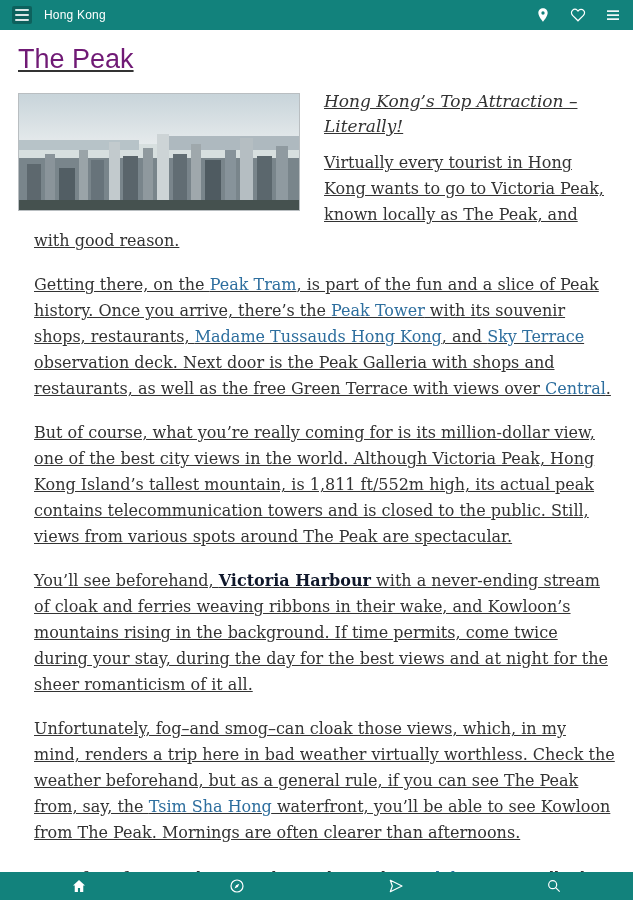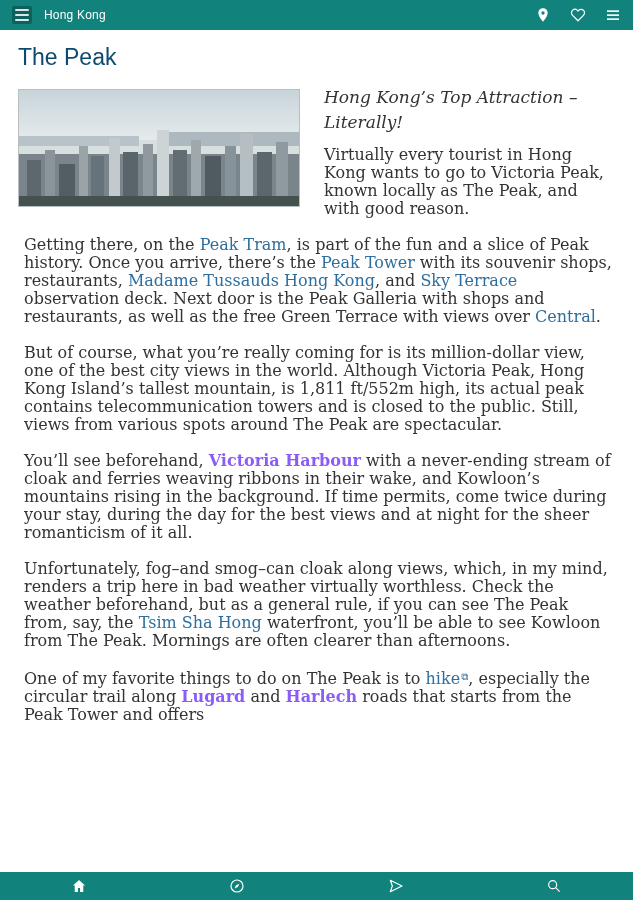--- a/index.html
+++ b/index.html
@@ -1,48 +1,48 @@
 <!DOCTYPE html>
 <html style="--accent: #12827C; --link: #2D6E9E; --text: #333333;"><head>
 <meta charset="utf-8">
 <style>
   :root{ --accent:#12827C; --link:#2D6E9E; --text:#333; }
   *{box-sizing:border-box;}
   html,body{margin:0;padding:0;}
   body{width:633px;height:900px;background:#fff;font-family:"DejaVu Serif",serif;color:var(--text);}
-  .page{position:relative;width:633px;height:900px;overflow:hidden;background:#fff;}
+  .page{position:relative;width:633px;height:900px;overflow:hidden;background:#fff;text-decoration:underline;}
 
   
   .appbar{position:absolute;top:0;left:0;right:0;height:30px;background:var(--accent);
           display:flex;align-items:center;padding:0 12px;z-index:10;}
   .hamburger{width:20px;height:18px;display:flex;flex-direction:column;justify-content:center;gap:3px;
              background:rgba(0,0,0,0.25);border-radius:2px;padding:3px;cursor:pointer;}
   .hamburger i{display:block;height:2px;background:rgba(255,255,255,0.85);border-radius:1px;}
   .appbar .title{color:#fff;font-family:"Liberation Sans",sans-serif;font-size:12px;margin-left:12px;flex:1;
                  letter-spacing:.2px;}
   .appbar .icons{display:flex;align-items:center;gap:19px;}
   .appbar svg{display:block;}
 
   
   .bottombar{position:absolute;bottom:0;left:0;right:0;height:28px;background:var(--accent);
              display:flex;align-items:center;z-index:10;}
   .bottombar .slot{flex:1;display:flex;justify-content:center;align-items:center;height:100%;cursor:pointer;}
 
   
   .content{padding:42px 18px 0 18px;}
-  h1{font-family:"Liberation Sans",sans-serif;font-weight:400;font-size:23px;color:#0c4a6e;
+  h1{font-family:"Liberation Sans",sans-serif;font-weight:400;font-size:27px;color:#701a75;
      margin:2px 0 14px 0;}
   .photo{float:left;width:282px;height:118px;border:1px solid #b9bec1;margin:4px 24px 8px 0;
          overflow:hidden;background:#cfd9de;cursor:pointer;}
   .photo svg{display:block;}
   .subtitle{font-style:italic;font-weight:400;font-size:17px;line-height:1.45;color:#333;
             margin:2px 0 12px 0;}
-  #article-body p{font-size:16px;line-height:18px;margin:0 0 18px 6px;color:var(--text);}
+  #article-body p{font-size:16px;line-height:26px;margin:0 0 18px 16px;color:var(--text);}
   #article-body a{color:var(--link);text-decoration:none;}
-  #article-body .b{font-weight:bold;color:#8b5cf6;}
+  #article-body .b{font-weight:bold;color:#0f172a;}
   .ext{font-size:10px;vertical-align:4px;margin-left:1px;font-family:"DejaVu Sans",sans-serif;}
 </style>
 </head>
 <body>
 
 <div class="page">
 
   <div class="appbar">
     <div class="hamburger">
         <i></i>
@@ -106,21 +106,21 @@
           <rect x="257" y="52" width="12" height="66" fill="#8f9aa0"></rect>
           <rect x="0" y="106" width="282" height="12" fill="#45514f"></rect>
         </svg>
       </div>
       <h2 class="subtitle">Hong Kong’s Top Attraction – Literally!</h2>
       <div id="article-body">
           <p><span>Virtually every tourist in Hong Kong wants to go to Victoria Peak, known locally as The Peak, and with good reason.</span></p>
           <p><span>Getting there, on the </span><a href="#">Peak Tram</a><span>, is part of the fun and a slice of Peak history. Once you arrive, there’s the </span><a href="#">Peak Tower</a><span> with its souvenir shops, restaurants, </span><a href="#">Madame Tussauds Hong Kong</a><span>, and </span><a href="#">Sky Terrace</a><span> observation deck. Next door is the Peak Galleria with shops and restaurants, as well as the free Green Terrace with views over </span><a href="#">Central</a><span>.</span></p>
           <p><span>But of course, what you’re really coming for is its million-dollar view, one of the best city views in the world. Although Victoria Peak, Hong Kong Island’s tallest mountain, is 1,811 ft/552m high, its actual peak contains telecommunication towers and is closed to the public. Still, views from various spots around The Peak are spectacular.</span></p>
           <p><span>You’ll see beforehand, </span><span class="b">Victoria Harbour</span><span> with a never-ending stream of cloak and ferries weaving ribbons in their wake, and Kowloon’s mountains rising in the background. If time permits, come twice during your stay, during the day for the best views and at night for the sheer romanticism of it all.</span></p>
-          <p><span>Unfortunately, fog–and smog–can cloak along views, which, in my mind, renders a trip here in bad weather virtually worthless. Check the weather beforehand, but as a general rule, if you can see The Peak from, say, the </span><a href="#">Tsim Sha Hong</a><span> waterfront, you’ll be able to see Kowloon from The Peak. Mornings are often clearer than afternoons.</span></p>
+          <p><span>Unfortunately, fog–and smog–can cloak those views, which, in my mind, renders a trip here in bad weather virtually worthless. Check the weather beforehand, but as a general rule, if you can see The Peak from, say, the </span><a href="#">Tsim Sha Hong</a><span> waterfront, you’ll be able to see Kowloon from The Peak. Mornings are often clearer than afternoons.</span></p>
           <p><span>One of my favorite things to do on The Peak is to </span><a href="#">hike<span class="ext">⧉</span></a><span>, especially the circular trail along </span><span class="b">Lugard</span><span> and </span><span class="b">Harlech</span><span> roads that starts from the Peak Tower and offers</span></p>
         </div>
     </div>
   </div>
 
   <div class="bottombar">
     <div class="slot">
       <svg width="16" height="16" viewBox="0 0 24 24">
         <path d="M12 3l9 8.2h-2.6V21h-4.8v-6h-3.2v6H5.6v-9.8H3z" fill="#fff"></path>
       </svg>

